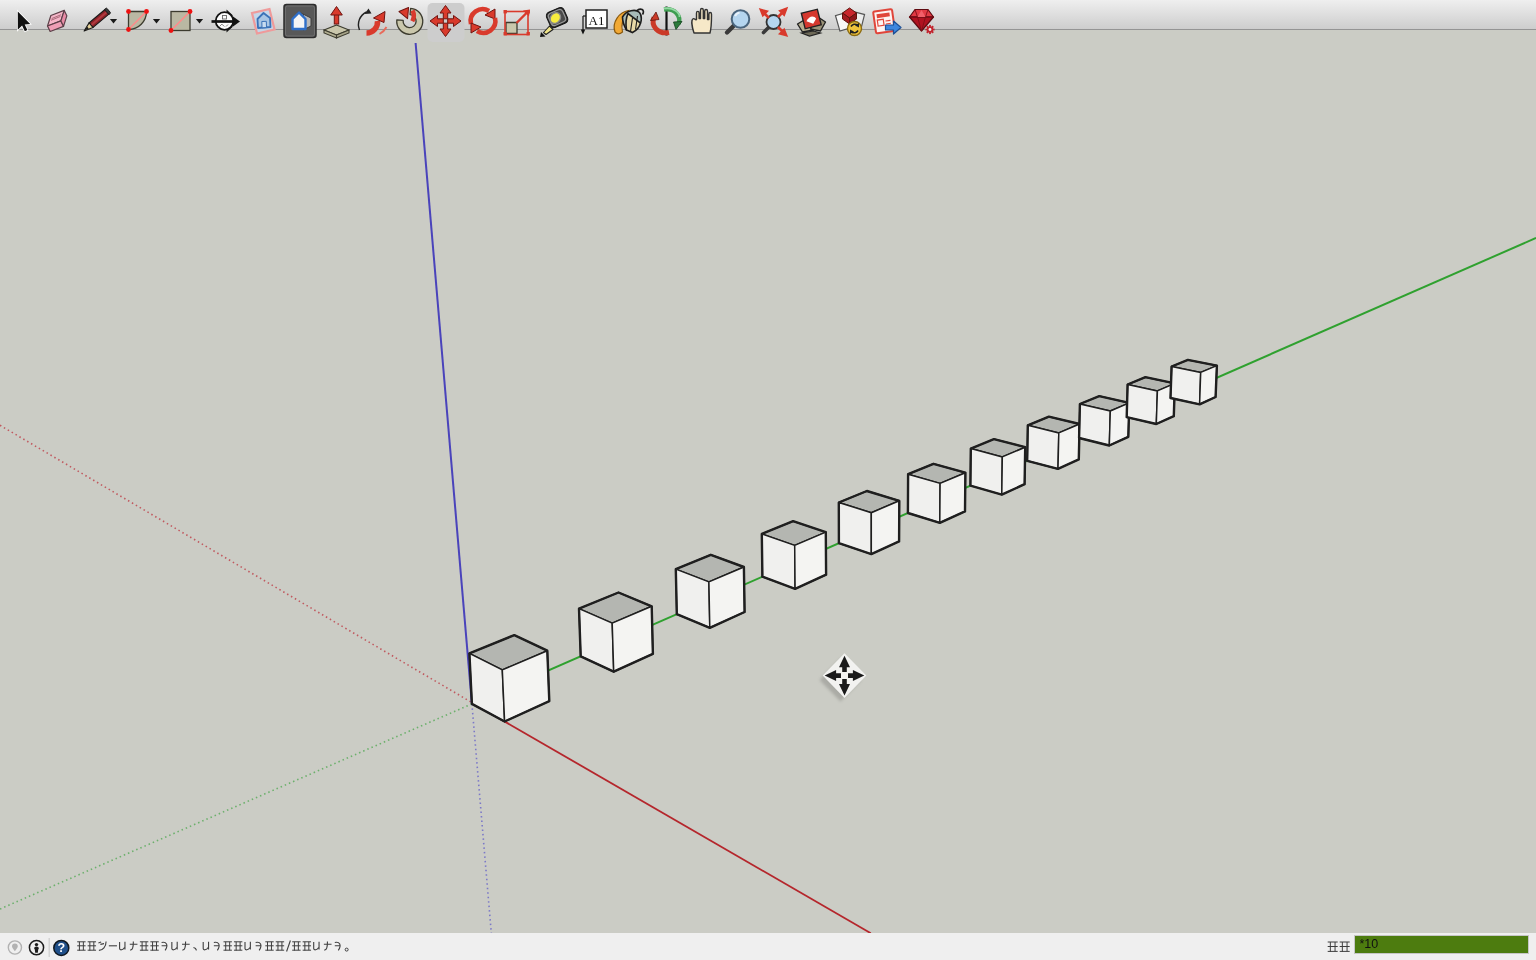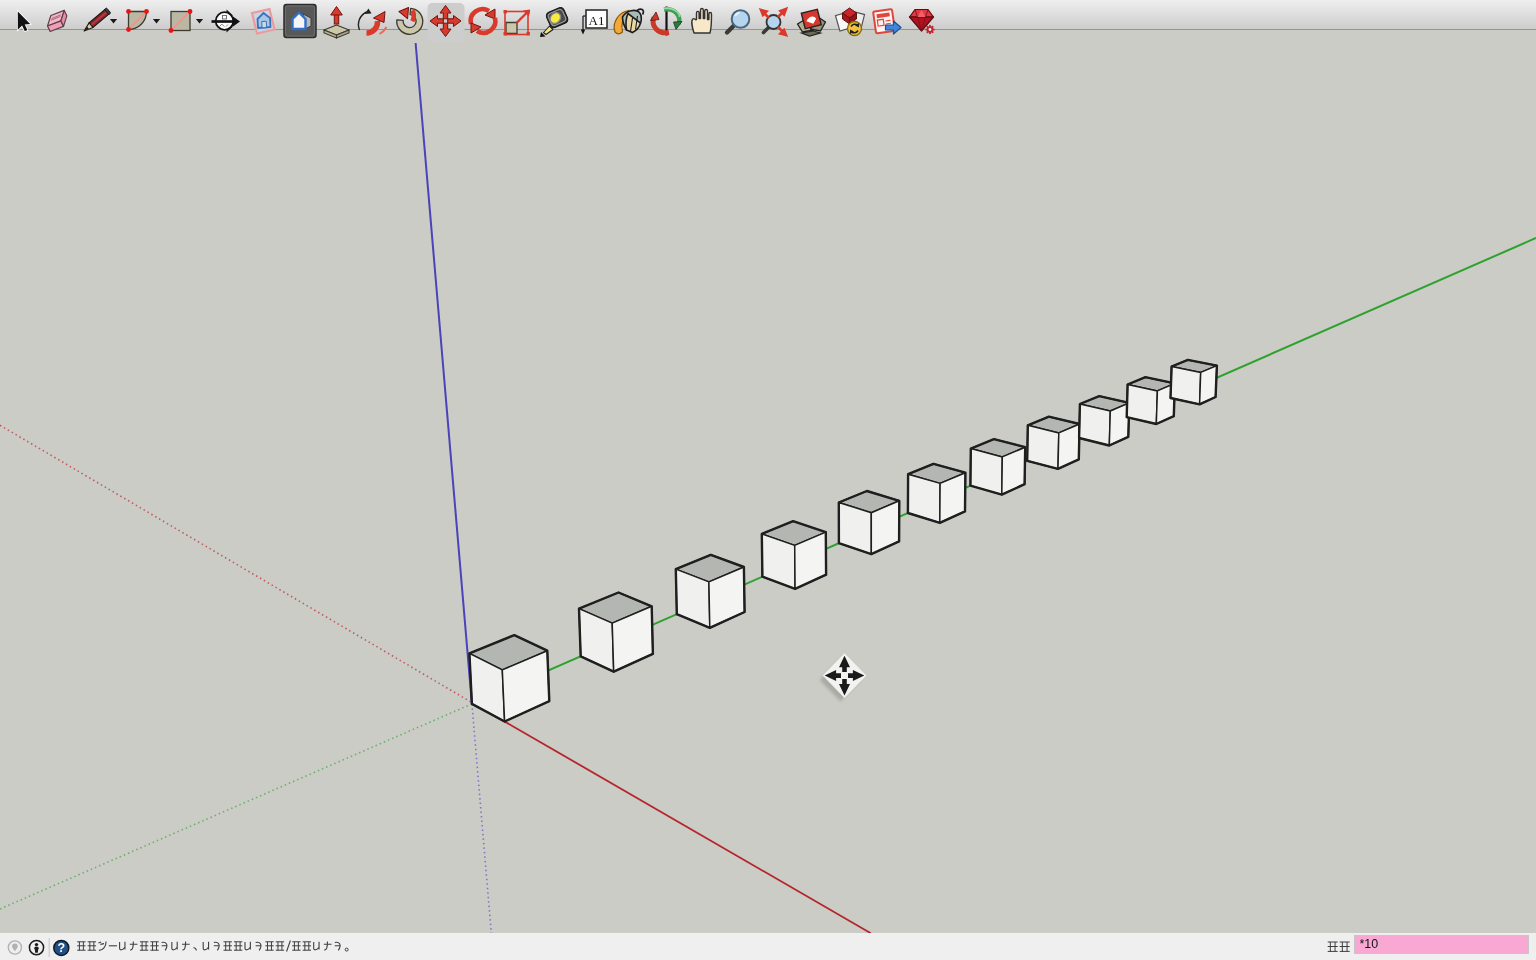--- a/index.html
+++ b/index.html
@@ -1,18 +1,18 @@
 <!DOCTYPE html>
 <html><head><meta charset="utf-8"><title>SketchUp</title>
 <style>
 html,body{margin:0;padding:0;width:1536px;height:960px;overflow:hidden;background:#cbccc5;font-family:"Liberation Sans",sans-serif;}
 #toolbar{position:absolute;left:0;top:0;width:1536px;height:30px;background:linear-gradient(#efefef,#cdcdcd);border-bottom:1px solid #949494;box-sizing:border-box;}
 #viewport{position:absolute;left:0;top:43px;width:1536px;height:890px;}
 #status{position:absolute;left:0;top:933px;width:1536px;height:27px;background:#efefef;}
-#dist-input{position:absolute;left:1353.5px;top:2px;width:168px;height:16.5px;border:1px solid #c6c6c6;background:#f9a8d4;font-size:12.5px;font-family:"Liberation Sans",sans-serif;padding:0 0 0 5px;color:#111;}
+#dist-input{position:absolute;left:1353.5px;top:2px;width:168px;height:16.5px;border:1px solid #c6c6c6;background:#4d7c0f;font-size:12.5px;font-family:"Liberation Sans",sans-serif;padding:0 0 0 5px;color:#111;}
 </style></head>
 <body>
 <div id="toolbar"><svg width="1536" height="42" viewBox="0 0 1536 42">
 <rect x="427.5" y="3" width="37" height="39" rx="5" fill="#cdcdcd"></rect>
 <g transform="translate(23,21)">
         <path d="M-5.2,-9.5 L-5.2,8.8 L-0.9,4.6 L1.8,10.2 L4.4,9 L1.7,3.6 L7.2,3 Z" fill="#111" stroke="#fff" stroke-width="1.6" paint-order="stroke"></path>
       </g>
 <g transform="translate(58,21)">
         <g transform="rotate(-33)" stroke="#5d4049" stroke-width="1.2" stroke-linejoin="round">
 <polygon points="-11.5,-1.5 -3,-8.5 11,-5.5 2.5,1.5" fill="#f5b6c8"></polygon>

